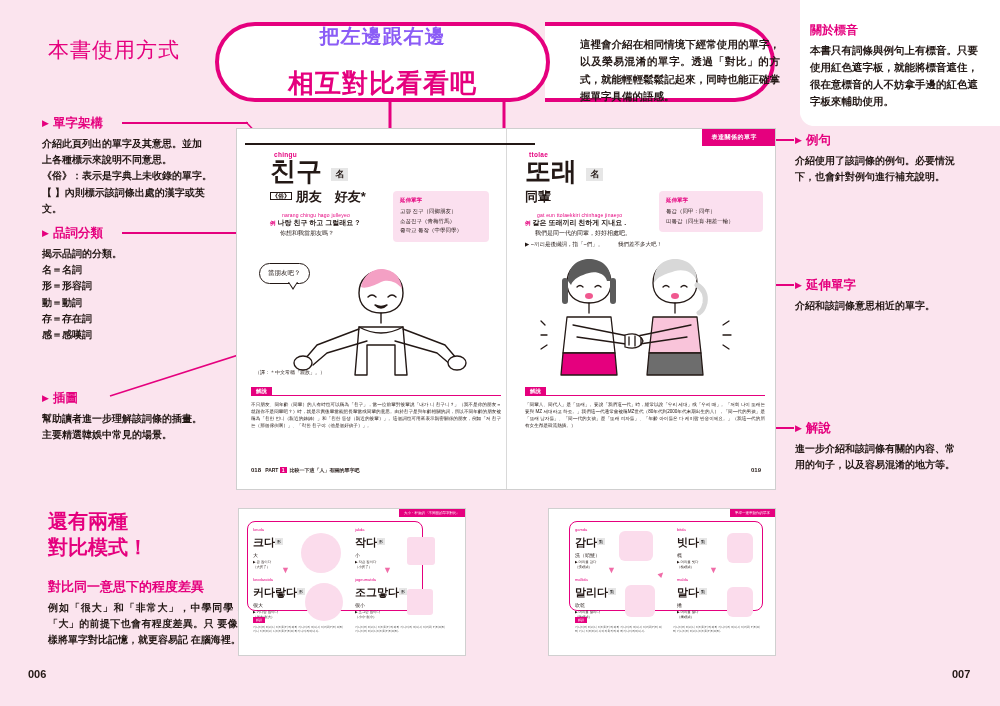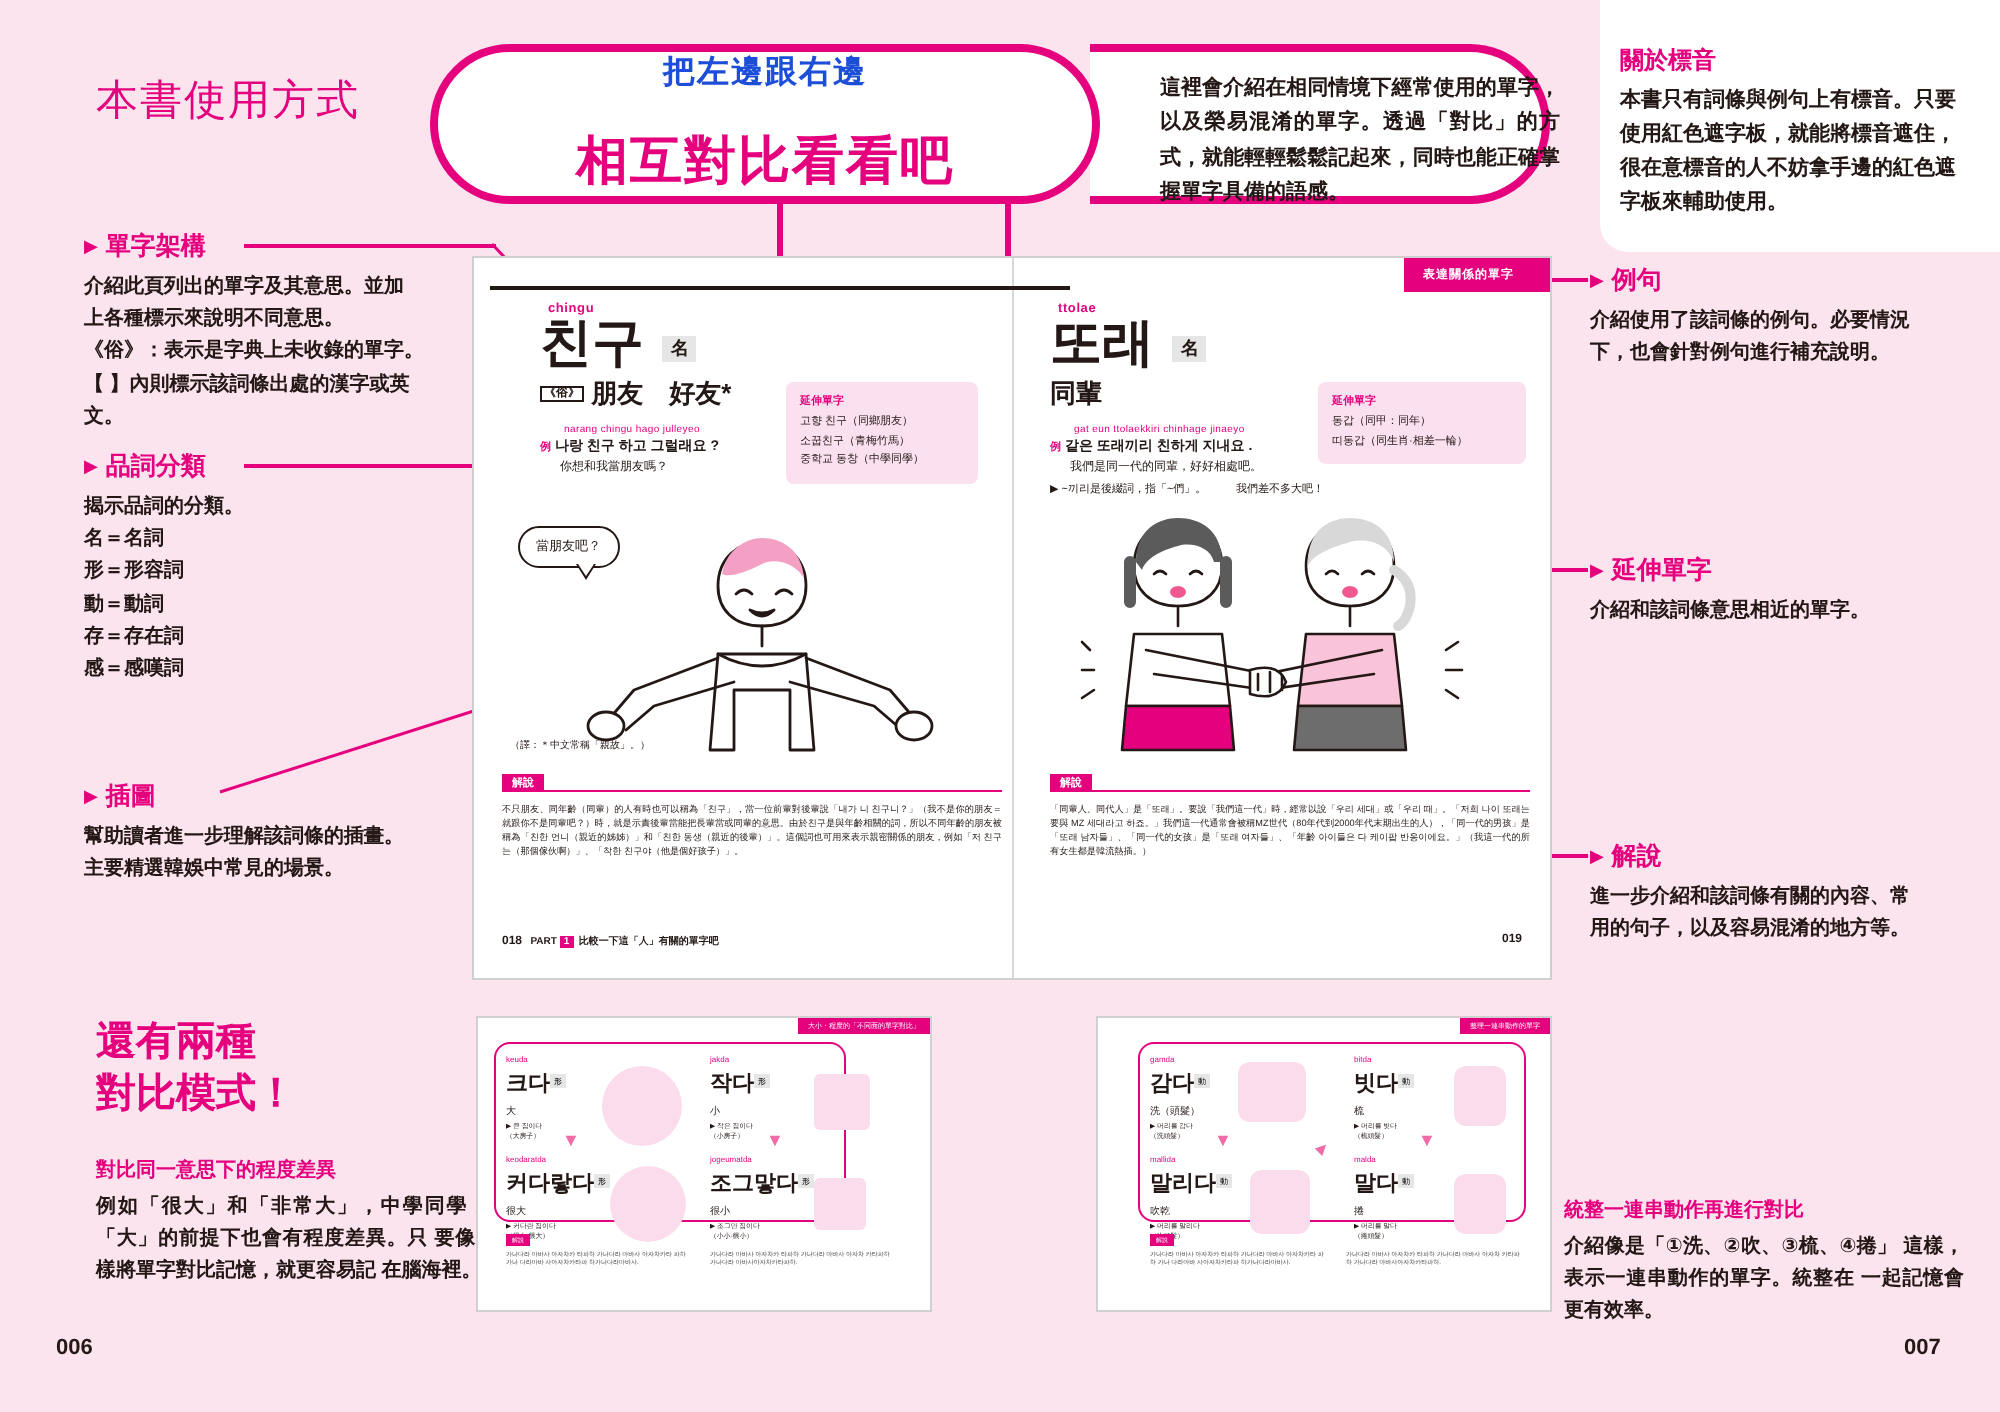--- a/index.html
+++ b/index.html
@@ -29,21 +29,21 @@
 
   .hero-pill {
     position: absolute; left: 215px; top: 22px;
     width: 335px; height: 80px;
     border: 4px solid #e5007e;
     border-radius: 42px;
     background: #ffffff;
     display: flex; flex-direction: column;
     align-items: center; justify-content: center;
   }
-  .hero-pill .line1 { font-size: 16px; font-weight: bold; color: #1d4ed8; letter-spacing: 1px;}
+  .hero-pill .line1 { font-size: 20px; font-weight: bold; color: #8b5cf6; letter-spacing: 1px;}
   .hero-pill .line2 { font-size: 26px; font-weight: bold; color: #e5007e; letter-spacing: 1px; margin-top: 16px;}
 
   .hero-desc {
     position: absolute; left: 580px; top: 36px; width: 200px;
     font-size: 10.5px; line-height: 1.65; color: #231815;
     text-align: justify; font-weight: bold;
   }
   
   .hero-cap {
     position: absolute; left: 545px; top: 22px;
@@ -165,21 +165,21 @@
     border-top: 6px solid #fff; z-index:2;
   }
   .hand-txt { position:absolute; font-size:6px; color:#231815; }
 
   
   .bottom-title {
     position: absolute; left: 48px; top: 508px;
     font-size: 20px; font-weight: bold; color: #e5007e; line-height: 1.3;
   }
   .mode-block { position: absolute; width: 200px; }
-  .mode-block .mt { font-size: 10px; font-weight: bold; color: #e5007e; margin-bottom: 4px;}
+  .mode-block .mt { font-size: 13px; font-weight: bold; color: #e5007e; margin-bottom: 4px;}
   .mode-block .mb { font-size: 10px; line-height: 1.62; color: #231815; font-weight:bold; text-align: justify;}
 
   .pagenum { position: absolute; font-size: 11px; font-weight: bold; color: #231815; }
 
   
   .thumb {
     position: absolute; background: #ffffff; border: 1px solid #d0d0d0;
   }
   .thumb .inner-frame {
     position:absolute; border:1.5px solid #e5007e; border-radius: 8px;
@@ -464,28 +464,20 @@
   <div class="mode-block" style="left:48px; top:578px;">
     <div class="mt">對比同一意思下的程度差異</div>
     <div class="mb">
       <span class="row">例如「很大」和「非常大」，中學同學</span>
       <span class="row">示「大」的前提下也會有程度差異。只</span>
       <span class="row">要像這樣將單字對比記憶，就更容易記</span>
       <span class="row">在腦海裡。</span>
     </div>
   </div>
 
-  <div class="mode-block" style="left:782px; top:598px;">
-    <div class="mt">統整一連串動作再進行對比</div>
-    <div class="mb">
-      <span class="row">介紹像是「①洗、②吹、③梳、④捲」</span>
-      <span class="row">這樣，表示一連串動作的單字。統整在</span>
-      <span class="row">一起記憶會更有效率。</span>
-    </div>
-  </div>
 
   <div class="pagenum" style="left:28px; top:668px;">006</div>
   <div class="pagenum" style="left:952px; top:668px;">007</div>
 
   <div class="thumb" style="left:238px; top:508px; width:228px; height:148px;">
     <div class="tmtab">大小・程度的「不同面的單字對比」</div>
     <div class="inner-frame" style="left:8px; top:12px; right:42px; bottom:44px;"></div>
 
     <div style="position:absolute; left:14px; top:18px;">
       <div class="tw-roman">keuda</div>

